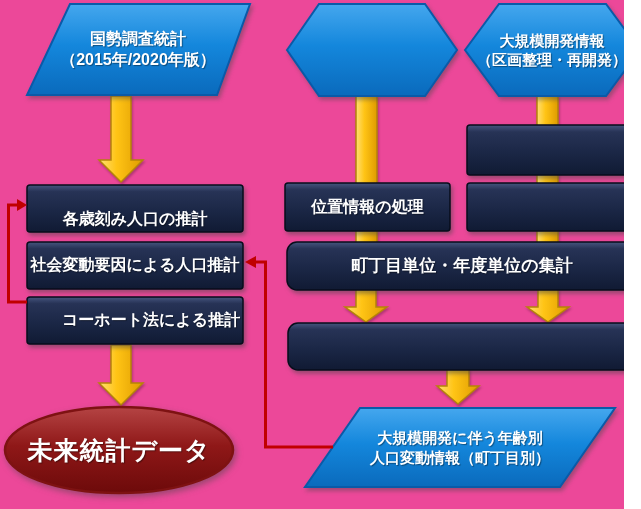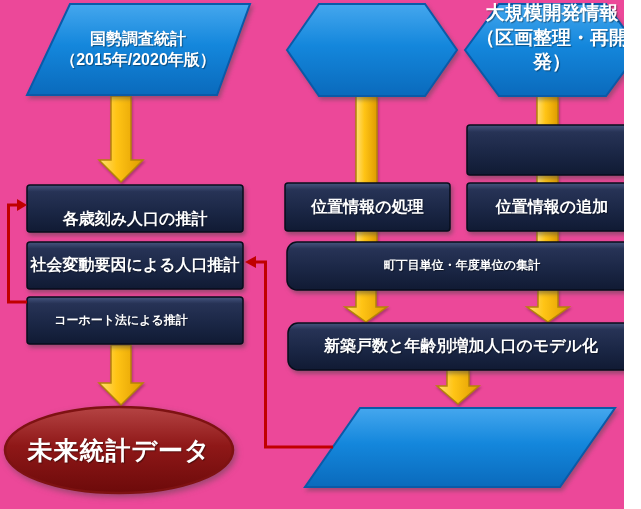--- a/index.html
+++ b/index.html
@@ -74,24 +74,24 @@
     <ellipse class="ellipse-red" cx="119" cy="450" rx="114" ry="43" fill="url(#gRed)" stroke="#7E1212" stroke-width="2.5"></ellipse>
 
     <path d="M 27 302 H 8.5 V 205 H 17" fill="none" stroke="#C00000" stroke-width="3"></path>
     <polygon points="17,199 27,205 17,211" fill="#C00000"></polygon>
     <path d="M 333 447 H 265.5 V 262 H 256" fill="none" stroke="#C00000" stroke-width="3"></path>
     <polygon points="256,256 245,262 256,268" fill="#C00000"></polygon>
   </svg>
 
   <div class="lbl" style="left:30px;top:20px;width:216px;height:60px;font-size:16px;">国勢調査統計
 （2015年/2020年版）</div>
-  <div class="lbl" style="left:464px;top:8px;width:176px;height:60px;font-size:19px;">大規模開発情報
+  <div class="lbl" style="left:464px;top:20px;width:176px;height:60px;font-size:15px;">大規模開発情報
 （区画整理・再開発）</div>
   <div class="lbl" style="left:27px;top:167px;width:216px;height:47px;font-size:16px;margin-top:29px;">各歳刻み人口の推計</div>
   <div class="lbl" style="left:27px;top:242px;width:216px;height:47px;font-size:16px;">社会変動要因による人口推計</div>
-  <div class="lbl" style="left:13px;top:297px;width:216px;height:47px;font-size:12px;">コーホート法による推計</div>
+  <div class="lbl" style="left:27px;top:297px;width:216px;height:47px;font-size:16px;padding-left:16px;">コーホート法による推計</div>
   <div class="lbl" style="left:285px;top:183px;width:165px;height:48px;font-size:16px;border-radius:16px;">位置情報の処理</div>
-  <div class="lbl" style="left:467px;top:183px;width:170px;height:48px;font-size:16px;">位置情報の追加</div>
-  <div class="lbl" style="left:287px;top:242px;width:350px;height:48px;font-size:12px;">町丁目単位・年度単位の集計</div>
-  <div class="lbl" style="left:288px;top:323px;width:346px;height:47px;font-size:16px;">新築戸数と年齢別増加人口のモデル化</div>
+  <div class="lbl" style="left:287px;top:242px;width:350px;height:48px;font-size:17px;">町丁目単位・年度単位の集計</div>
   <div class="lbl" style="left:5px;top:407px;width:228px;height:86px;font-size:25px;letter-spacing:1px;">未来統計データ</div>
+  <div class="lbl" style="left:330px;top:408px;width:260px;height:79px;font-size:15px;">大規模開発に伴う年齢別
+人口変動情報（町丁目別）</div>
 
 </div>
 
 </body></html>

